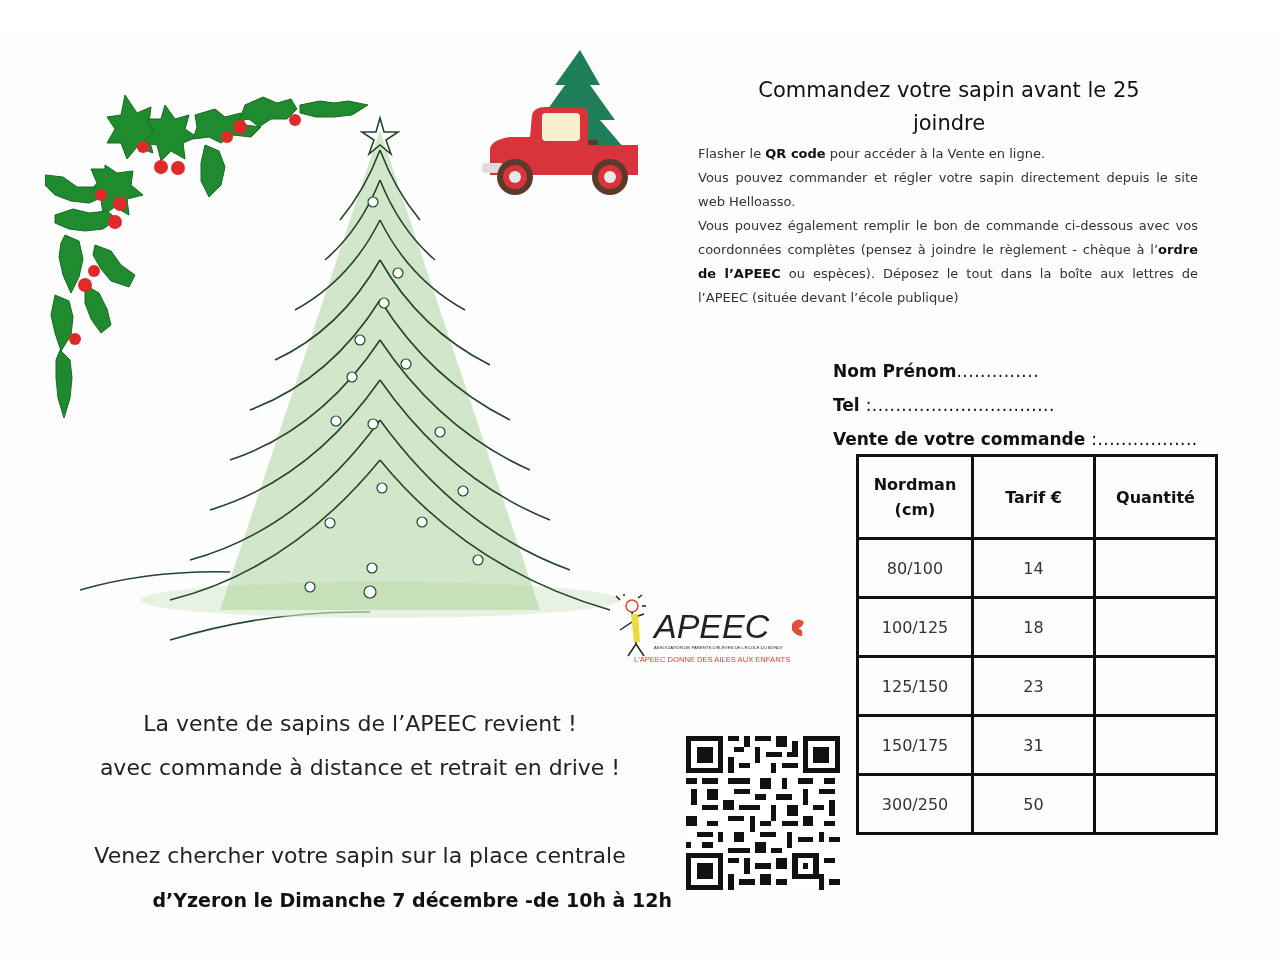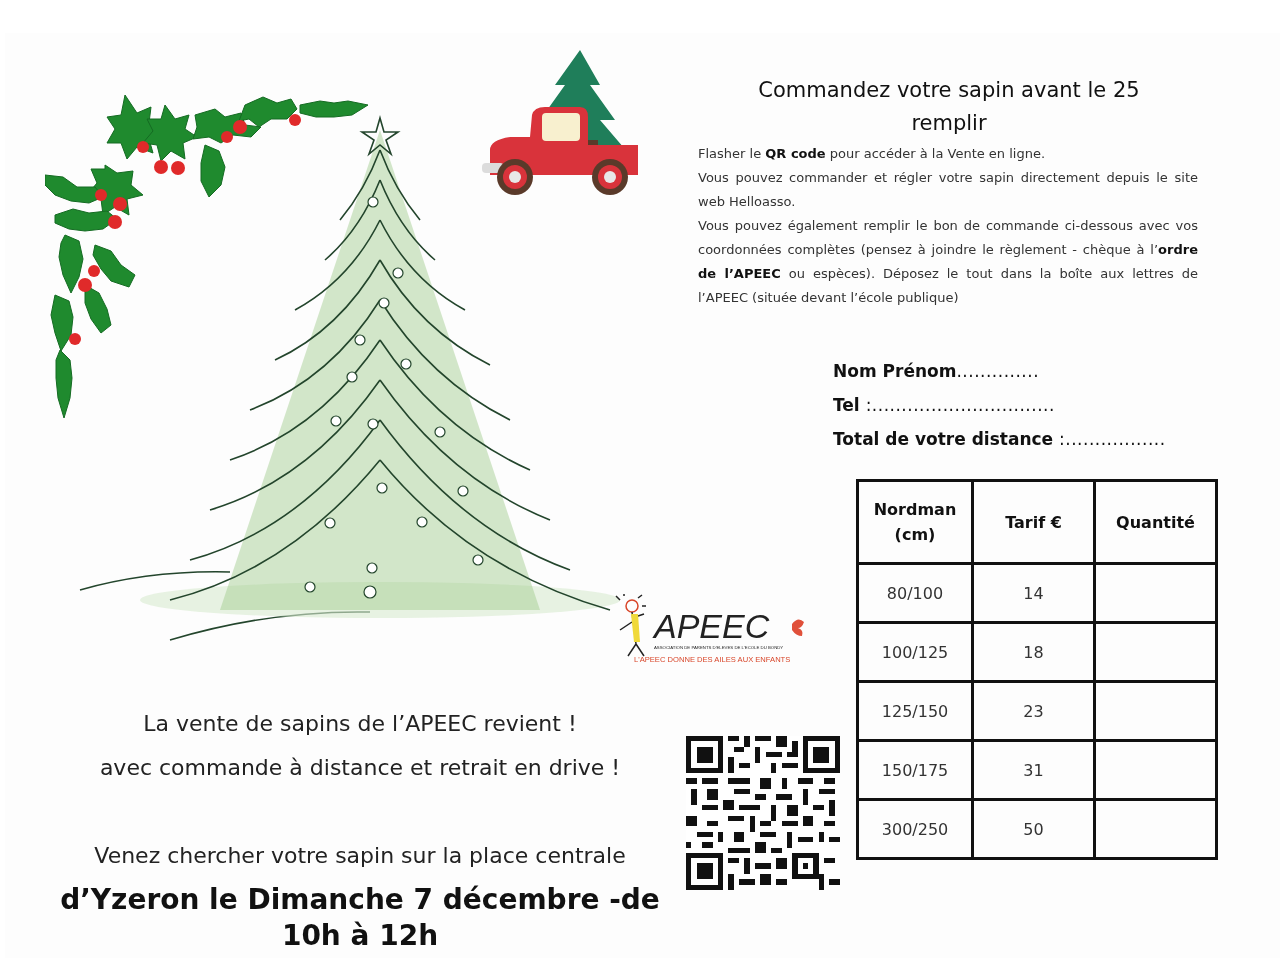--- a/index.html
+++ b/index.html
@@ -21,37 +21,37 @@
            font-size:13px; line-height:24px; color:#333; text-align:justify; }
   .intro p { margin:0; }
   .intro b { color:#111; }
 
   
   .fields { position:absolute; left:833px; top:354px; font-weight:bold; font-size:17px;
             line-height:34px; color:#111; white-space:nowrap; }
   .fields .dots { font-weight:normal; letter-spacing:0.5px; }
 
   
-  .price-table { position:absolute; left:856px; top:479px; border-collapse:collapse;
+  .price-table { position:absolute; left:856px; top:454px; border-collapse:collapse;
                  border:3px solid #111;padding-left:16px; }
   .price-table th, .price-table td { border:3px solid #111; text-align:center;
                  font-size:16px; color:#333; padding:0; }
   .price-table th { height:80px; font-weight:bold; color:#111; line-height:25px; }
   .price-table td { height:56px; }
   .c1 { width:112px; } .c2 { width:119px; } .c3 { width:119px; }
 
   
   .logo { position:absolute; left:614px; top:594px; width:210px; height:76px; }
 
   
   .bottom { position:absolute; left:40px; top:698px; width:640px; text-align:center;
             font-size:22px; line-height:36px; color:#222; }
   .bottom p { margin:8px; }
   .bottom .gap { height:36px; }
-  .bottom .strong { font-weight:bold; color:#111; font-size:28px; }
+  .bottom .strong { font-weight:bold; color:#111; font-size:19px;text-align:right; }
 
   
   .qr { position:absolute; left:686px; top:736px; width:154px; height:154px; }
 </style>
 </head>
 <body>
 
 <div class="page"></div>
 
 <svg class="holly" viewBox="0 0 340 340">
@@ -133,33 +133,33 @@
   <circle cx="45" cy="132" r="18" fill="#5a3a2a"></circle>
     <circle cx="45" cy="132" r="12" fill="#d9333b"></circle>
     <circle cx="45" cy="132" r="6" fill="#e8e8e8"></circle>
   <circle cx="140" cy="132" r="18" fill="#5a3a2a"></circle>
     <circle cx="140" cy="132" r="12" fill="#d9333b"></circle>
     <circle cx="140" cy="132" r="6" fill="#e8e8e8"></circle>
 </svg>
 
 <div class="headline">
   <div>Commandez votre sapin avant le 25</div>
-  <div>remplir</div>
+  <div>joindre</div>
 </div>
 
 <div class="intro">
   <p><span>Flasher le </span><b>QR code</b><span> pour accéder à la Vente en ligne.</span></p>
   <p>Vous pouvez commander et régler votre sapin directement depuis le site web Helloasso.</p>
   <p><span>Vous pouvez également remplir le bon de commande ci-dessous avec vos coordonnées complètes (pensez à joindre le règlement - chèque à l’</span><b>ordre de l’APEEC</b><span> ou espèces). Déposez le tout dans la boîte aux lettres de l’APEEC (située devant l’école publique)</span></p>
 </div>
 
 <div class="fields">
   <div><span>Nom Prénom</span><span class="dots">..............</span></div>
   <div><span>Tel </span><span class="dots">:...............................</span></div>
-  <div><span>Total de votre distance </span><span class="dots">:.................</span></div>
+  <div><span>Vente de votre commande </span><span class="dots">:.................</span></div>
 </div>
 
 <table class="price-table">
   <tbody>
       <tr>
     <th class="c1"><span>Nordman</span><br><span>(cm)</span></th>
     <th class="c2">Tarif €</th>
     <th class="c3">Quantité</th>
   </tr>
   <tr>

